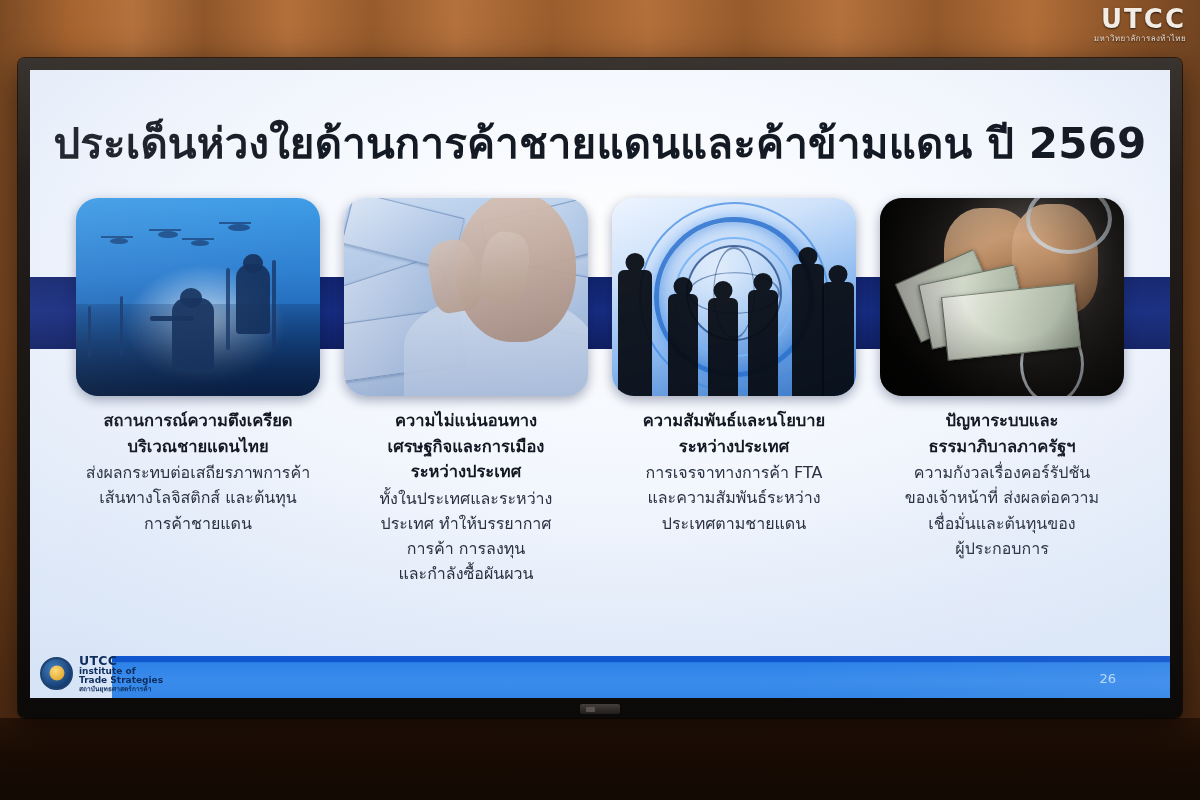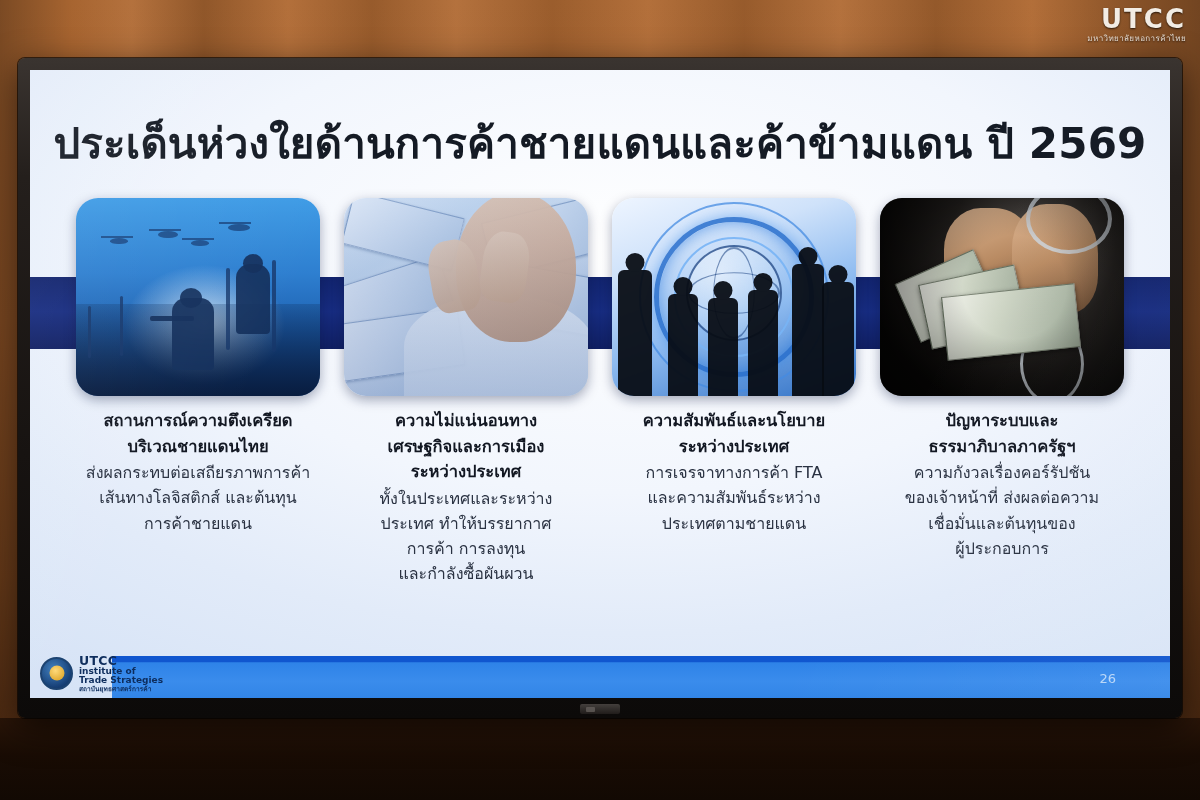--- a/index.html
+++ b/index.html
@@ -231,21 +231,21 @@
 </head>
 <body>
 
 <div id="root">
 
   <div class="wall"></div>
   <div class="wall-dark-bottom"></div>
 
   <div class="wall-logo">
     <div class="lg">UTCC</div>
-    <div class="sm">มหาวิทยาลัยหอการค้าไทย</div>
+    <div class="sm">มหาวิทยาลัการลงท้าไทย</div>
   </div>
 
   <div class="tv">
     <div class="tv-foot"></div>
 
     <div class="slide">
 
       <div class="band"></div>
 
       <div class="slide-title">ประเด็นห่วงใยด้านการค้าชายแดนและค้าข้ามแดน ปี 2569</div>

